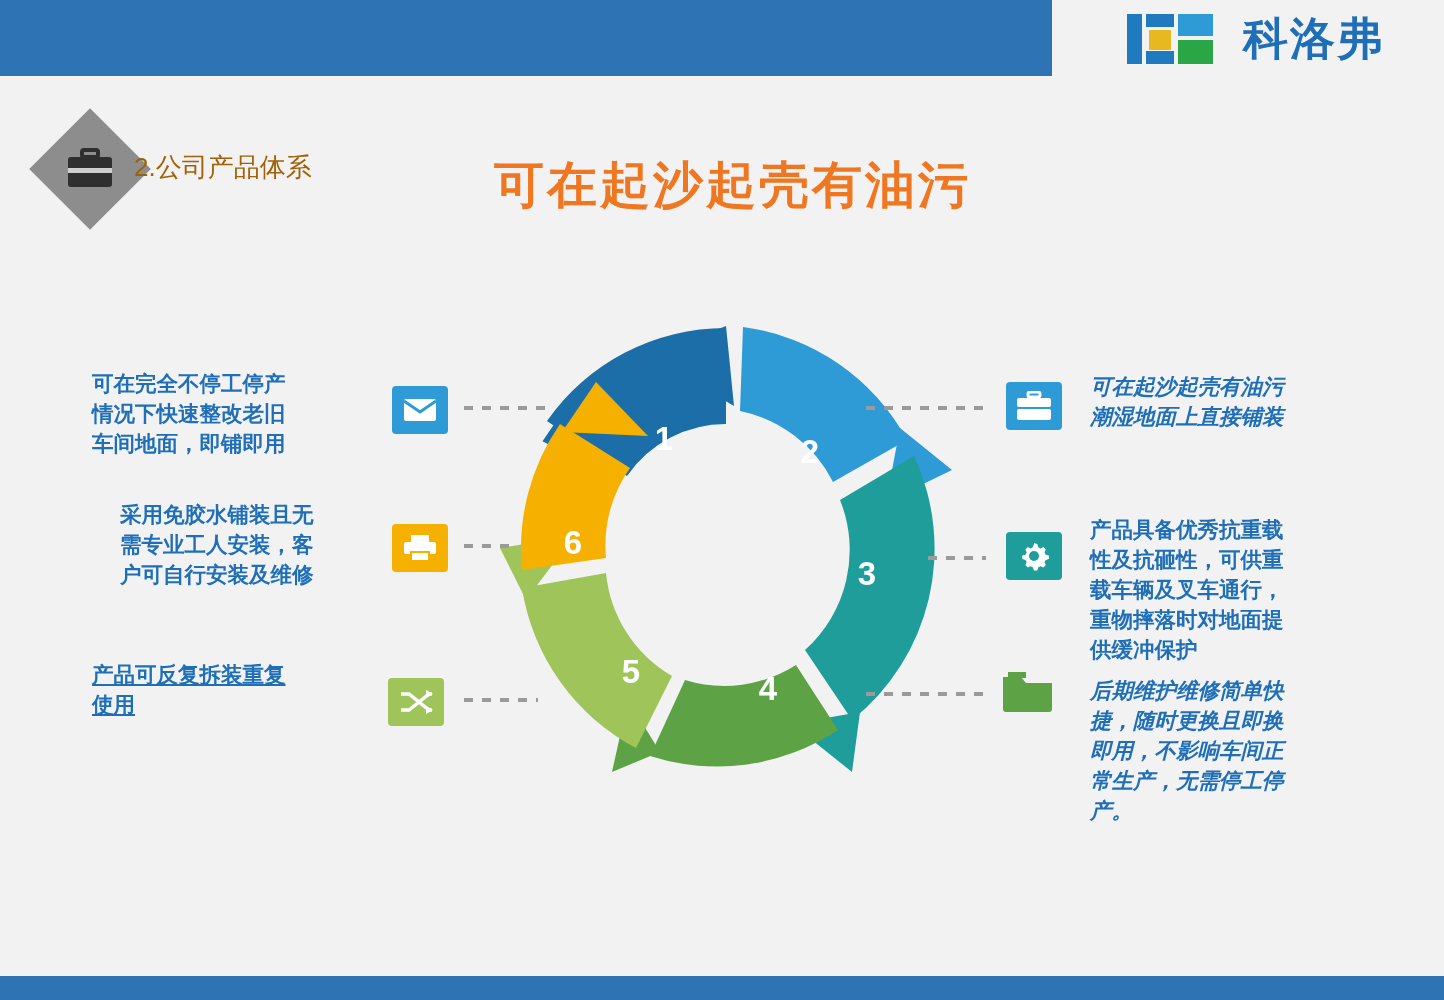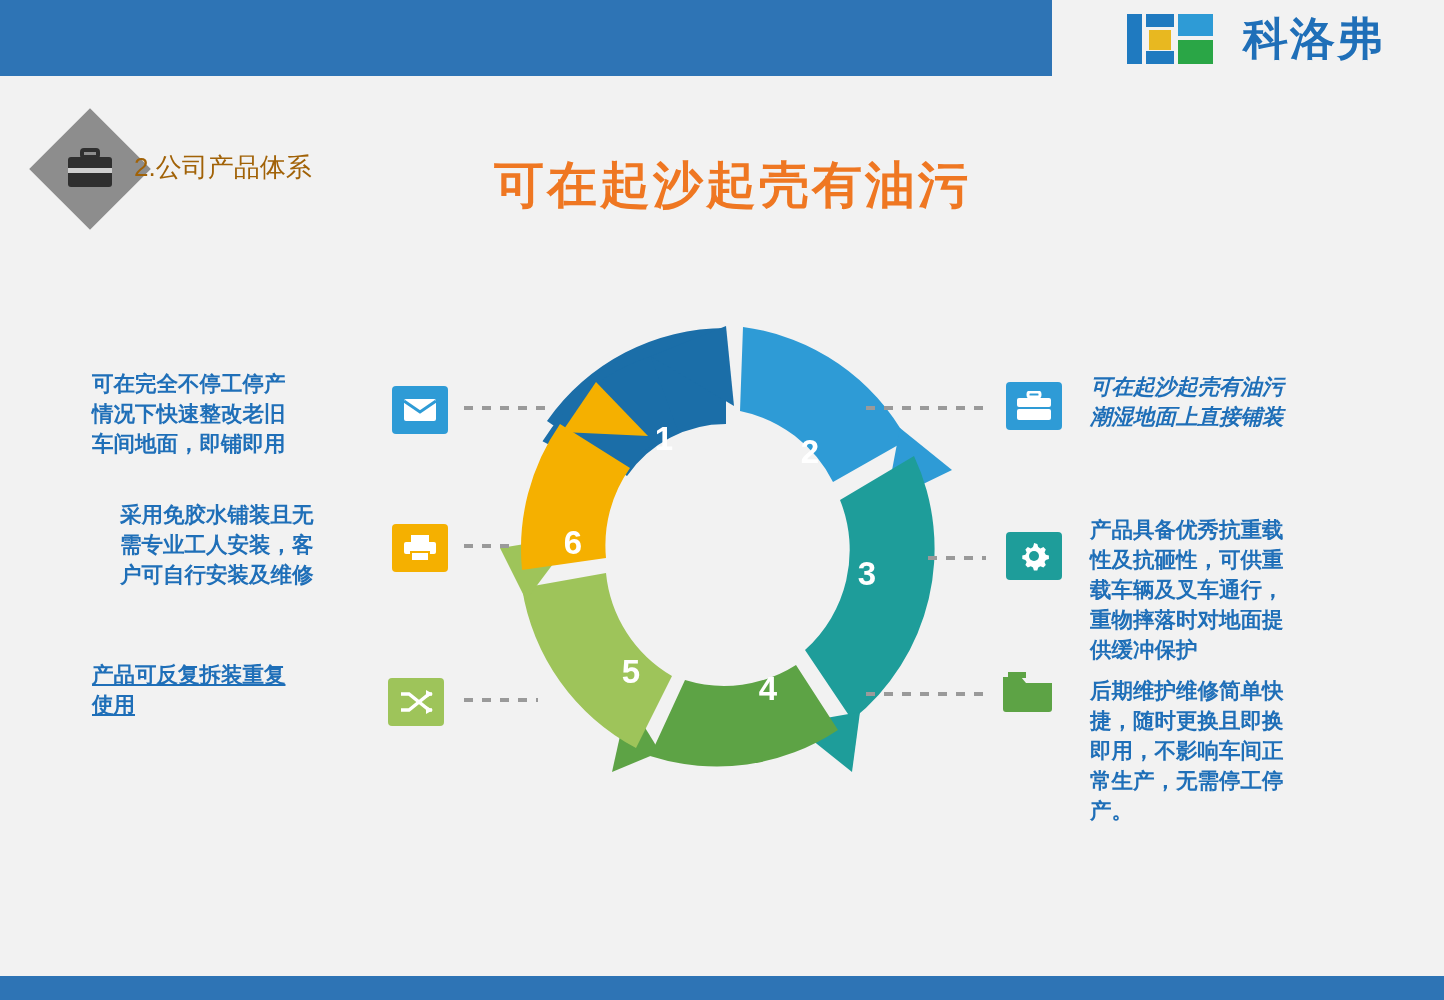--- a/index.html
+++ b/index.html
@@ -241,20 +241,20 @@
 重物摔落时对地面提
 供缓冲保护</div>
 
 <div class="dots" style="left:866px;top:692px;width:120px;"></div>
 <div class="icon-box" style="left:1000px;top:668px;background:transparent;">
   <svg width="52" height="42" viewBox="0 0 52 42">
     <path d="M1 6 h18 l5 6 h26 v26 a3 3 0 0 1 -3 3 h-43 a3 3 0 0 1 -3 -3 z" fill="#5da345"></path>
     <rect x="6" y="1" width="18" height="6" fill="#5da345"></rect>
   </svg>
 </div>
-<div class="txt left" style="left:1090px;top:676px;width:300px;">后期维护维修简单快
+<div class="txt left" style="left:1090px;top:676px;width:300px;font-style:italic;">后期维护维修简单快
 捷，随时更换且即换
 即用，不影响车间正
 常生产，无需停工停
 产。</div>
 
 <div id="bottom-strip"></div>
 <div id="bottom-bar"></div>
 
 </body></html>

